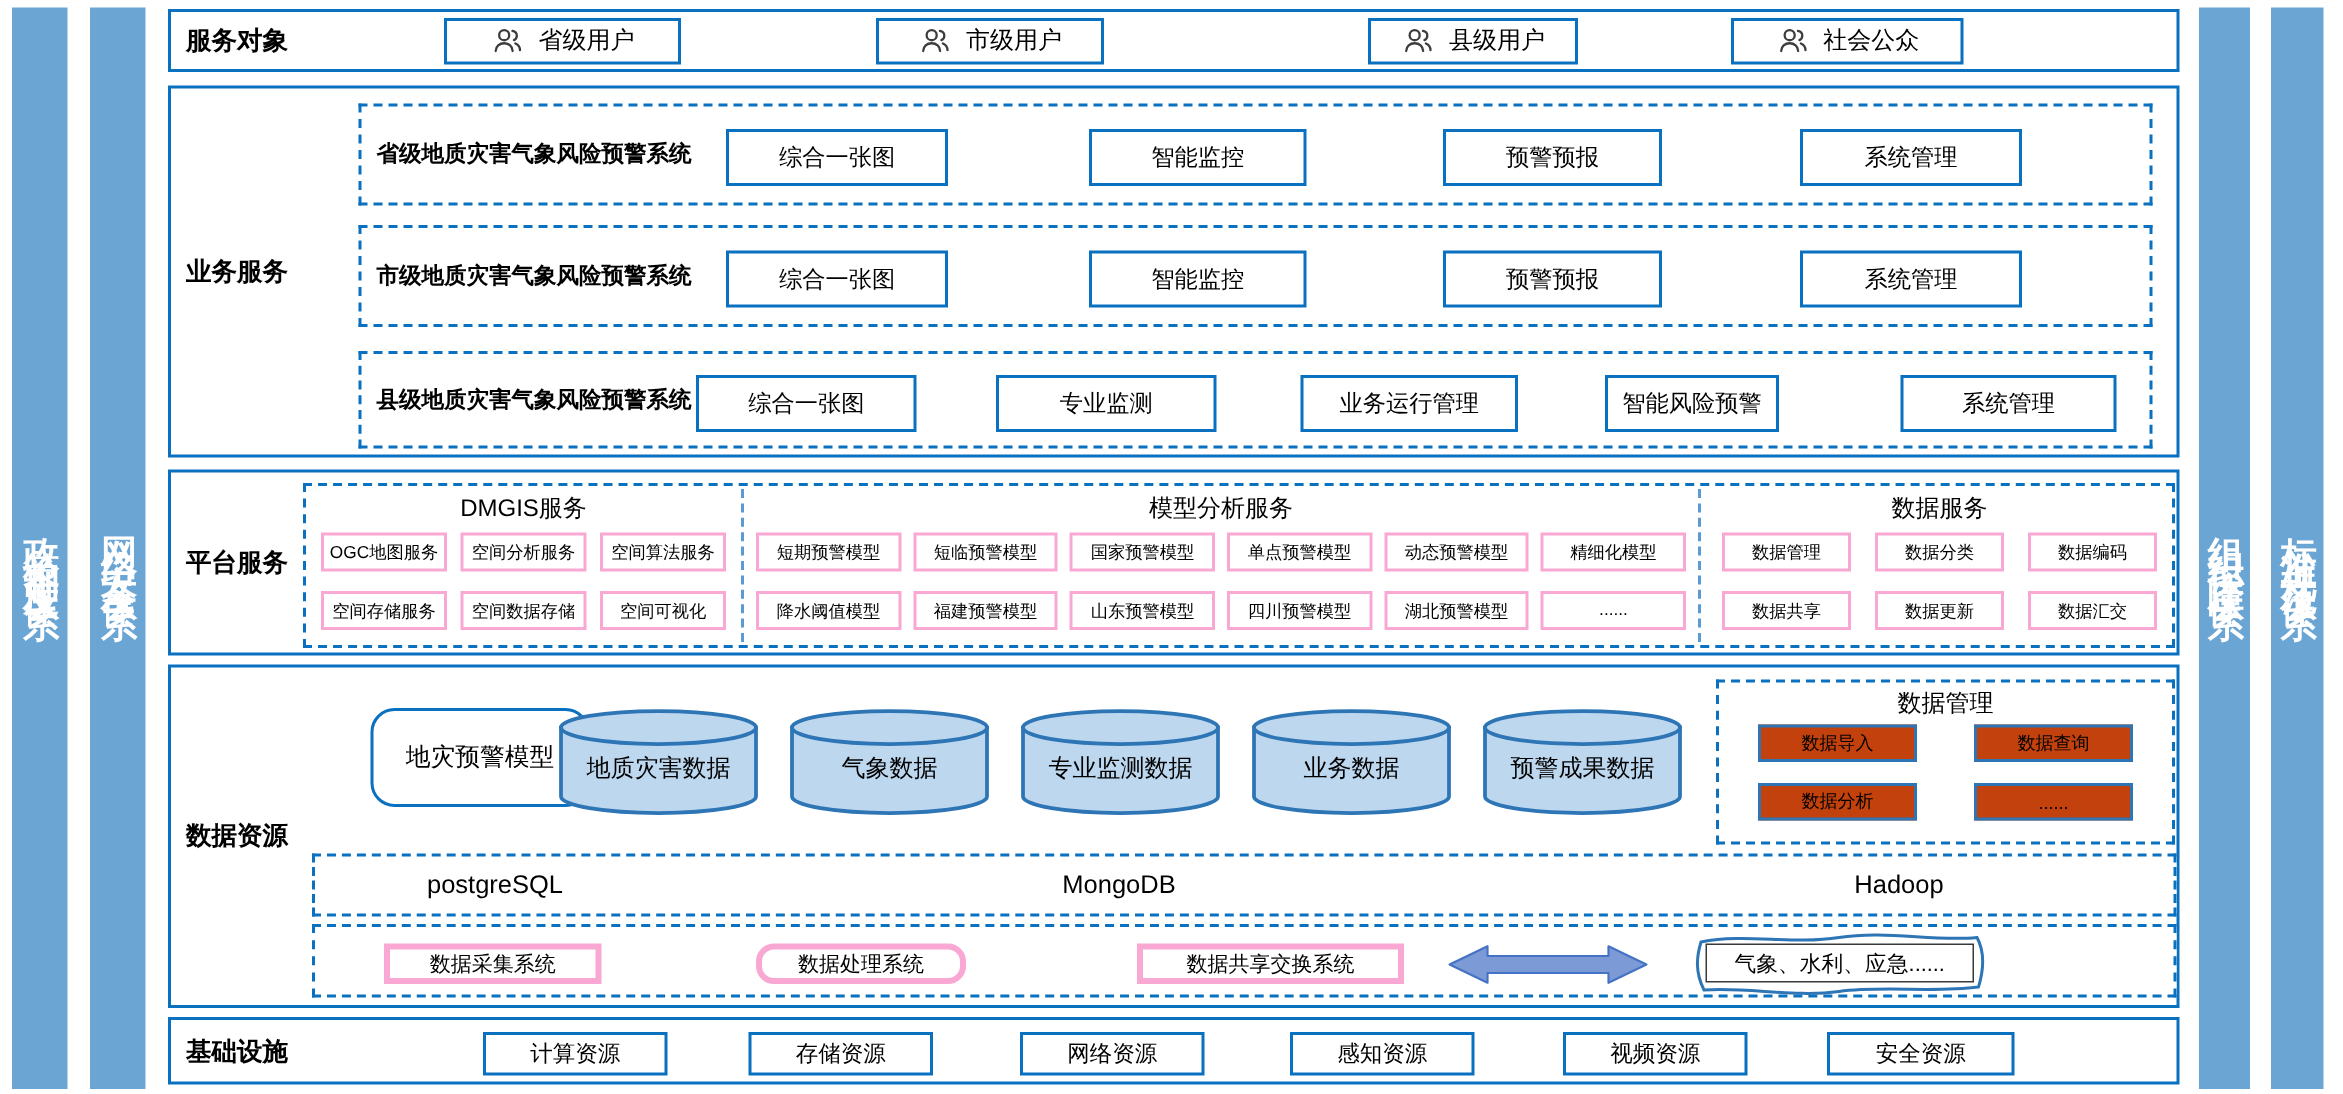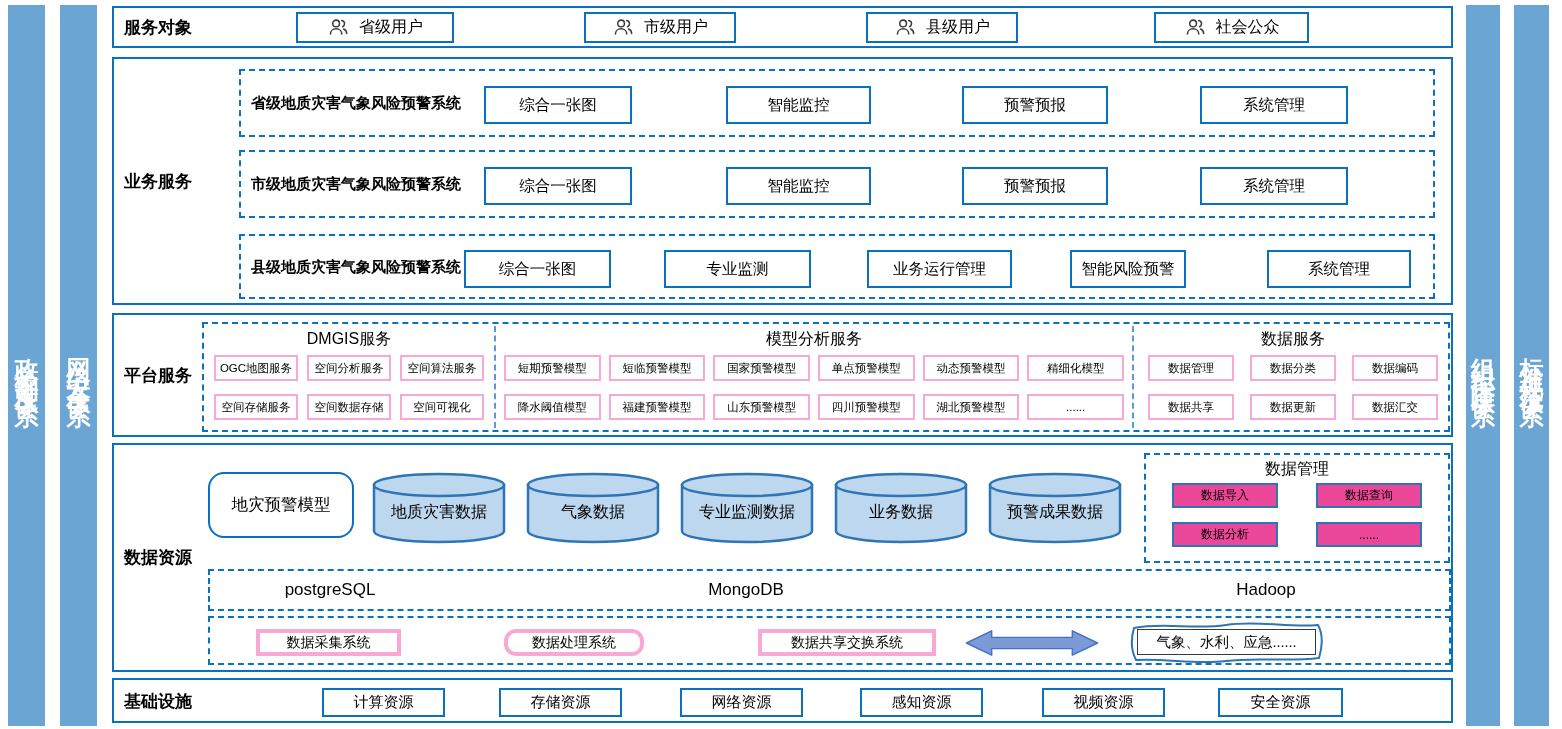--- a/index.html
+++ b/index.html
@@ -32,27 +32,27 @@
   
   .psec{position:absolute;top:0;height:100%;}
   .psec-title{text-align:center;font-size:16px;margin-top:5px;height:22px;}
   .pgrid{display:grid;row-gap:13px;margin-top:4px;}
   .sbox{height:26px;border:2px solid #f9a8d4;background:#fff;
     display:flex;align-items:center;justify-content:center;font-size:11.5px;white-space:nowrap;}
   .vdiv{position:absolute;top:2px;bottom:2px;border-left:2px dashed #5B9BD5;}
 
   
   .model-box{position:absolute;border:2.5px solid #0A70C0;border-radius:16px;background:#fff;
-    display:flex;align-items:center;justify-content:center;font-size:16.5px;}
+    display:flex;align-items:center;justify-content:center;font-size:16.5px;margin-left:39px;}
   .cyl{position:absolute;width:138px;height:76px;}
   .cyl svg{position:absolute;left:0;top:0;}
   .cyl-label{position:absolute;left:0;right:0;top:32px;text-align:center;font-size:16px;white-space:nowrap;}
   .dm-title{text-align:center;font-size:16px;margin-top:4px;height:22px;}
   .dm-grid{display:grid;grid-template-columns:1fr 1fr;column-gap:38px;row-gap:14px;padding:2px 26px 0;}
-  .dm-box{height:25px;border:2px solid #2E75B6;background:#ec4899;
+  .dm-box{height:25px;border:2px solid #2E75B6;background:#c2410c;
     display:flex;align-items:center;justify-content:center;font-size:12px;}
   .db-label{position:absolute;top:50%;transform:translate(-50%,-50%);font-size:17px;white-space:nowrap;}
   .sys-box{position:absolute;top:11px;height:27px;border:4px solid #f9a8d4;background:#fff;
     display:flex;align-items:center;justify-content:center;font-size:14px;white-space:nowrap;}
   .wavy{position:absolute;}
   .wavy-inner{position:absolute;left:13px;right:13px;top:9px;bottom:9px;border:1px solid #3a3a3a;
     background:#fff;display:flex;align-items:center;justify-content:center;font-size:14.5px;white-space:nowrap;}
 
   
   .infra-box{position:absolute;top:8px;height:29px;border:2px solid #0A70C0;background:#fff;
@@ -90,21 +90,21 @@
             <g fill="none" stroke="#3d3d3d" stroke-width="1.6" stroke-linecap="round">
           <circle cx="9.5" cy="7.8" r="3.5"></circle>
               <path d="M3.6 18.8c0-3.3 2.7-5.4 5.9-5.4s5.9 2.1 5.9 5.4"></path>
           <path d="M15.3 4.8c1.8.4 3 1.7 3 3.3 0 1.4-.8 2.5-2 3.1"></path>
               <path d="M17.3 13.6c2 .8 3.2 2.4 3.2 4.6"></path>
         </g>
           </svg>
       </span>
       <span>市级用户</span>
     </div>
-    <div class="ubox" style="left:752px;width:152px;">
+    <div class="ubox" style="left:798px;width:140px;">
       <span style="display:flex;">
         <svg viewBox="0 0 24 24" width="23" height="23">
             <g fill="none" stroke="#3d3d3d" stroke-width="1.6" stroke-linecap="round">
           <circle cx="9.5" cy="7.8" r="3.5"></circle>
               <path d="M3.6 18.8c0-3.3 2.7-5.4 5.9-5.4s5.9 2.1 5.9 5.4"></path>
           <path d="M15.3 4.8c1.8.4 3 1.7 3 3.3 0 1.4-.8 2.5-2 3.1"></path>
               <path d="M17.3 13.6c2 .8 3.2 2.4 3.2 4.6"></path>
         </g>
           </svg>
       </span>

